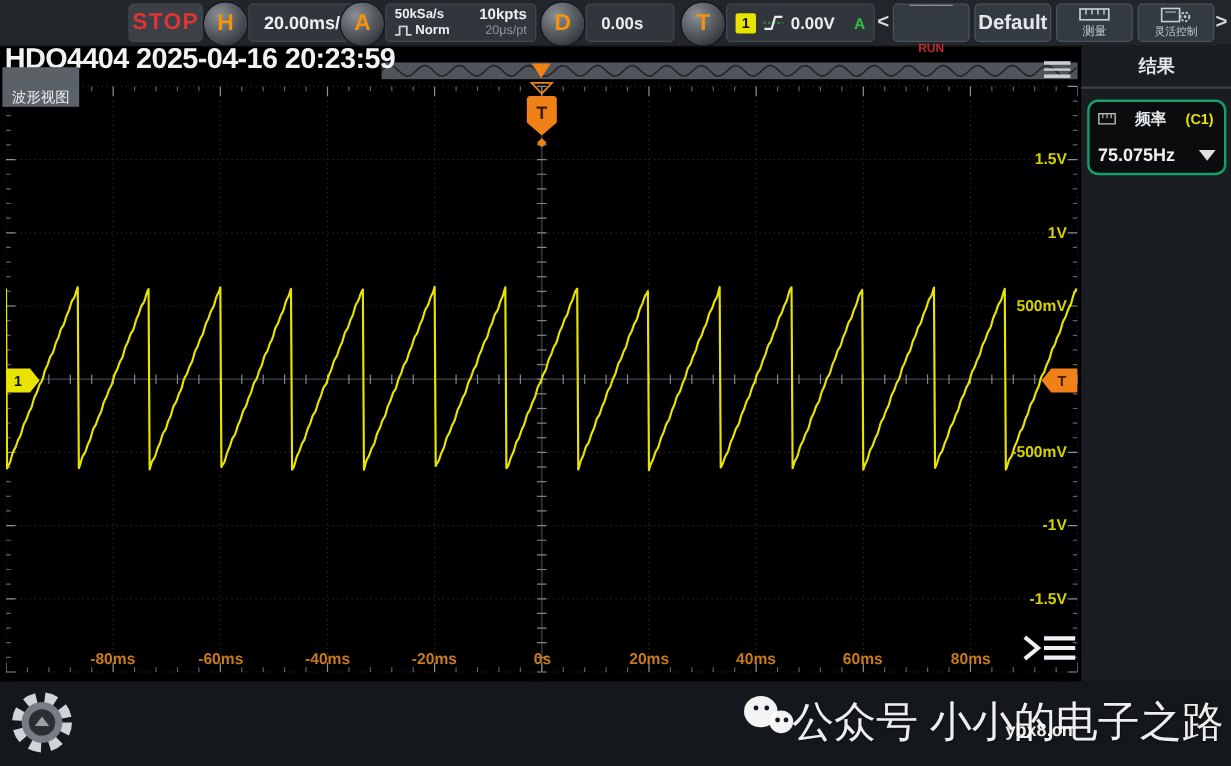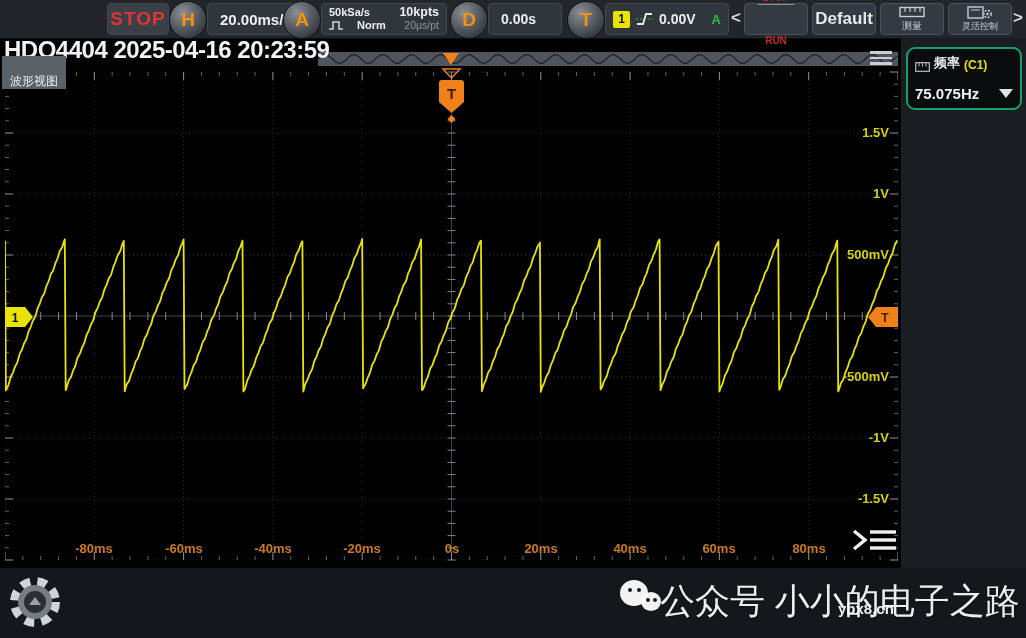--- a/index.html
+++ b/index.html
@@ -22,21 +22,21 @@
   .tbtn{position:absolute;top:3px;width:64px;height:32px;background:#343a41;border:1px solid #4b525a;border-radius:4px;
         box-sizing:border-box;display:flex;flex-direction:column;align-items:center;justify-content:center;gap:1px;}
   .sr1{color:#c42a2a;font-weight:bold;font-size:10px;border-bottom:1px solid #8a8f94;padding:0 4px 1px;}
   .sr2{color:#c42a2a;font-weight:bold;font-size:10px;margin-top:29px;}
   .deflt{display:flex;align-items:baseline;color:#e4e8eb;}
   .deflt b{font-size:17px;}
   .btnlab{font-size:10px;color:#c8cdd2;}
   .btnlab9{font-size:9px;color:#c8cdd2;}
   .acol{display:flex;flex-direction:column;justify-content:center;line-height:13px;}
   .a1{font-size:11px;font-weight:bold;}
-  .a2{font-size:11px;font-weight:bold;display:flex;align-items:center;gap:13px;}
+  .a2{font-size:11px;font-weight:bold;display:flex;align-items:center;gap:2px;}
   .a1r{font-size:12.5px;font-weight:bold;text-align:right;}
   .a2r{font-size:10.5px;color:#8d939a;text-align:right;}
   .chip1{background:#e8e400;color:#111;font-weight:bold;font-size:12px;border-radius:2px;
          width:17px;height:17px;display:flex;align-items:center;justify-content:center;}
   .trigA{color:#2fbf3f;font-weight:bold;font-size:13px;}
 
   
   #title{position:absolute;left:4px;top:36px;font-size:24px;font-weight:bold;color:#f0f2f4;letter-spacing:-0.5px;z-index:3;}
   #viewtab{position:absolute;left:2px;top:56px;height:16px;background:#5a6167;color:#edeff1;font-size:12px;
            padding:17px 8px 0;z-index:4;}
@@ -45,21 +45,21 @@
   #strip-trig{position:absolute;left:125px;top:1px;width:0;height:0;border-left:8px solid transparent;
               border-right:8px solid transparent;border-top:12px solid #f08018;}
   #hamburger{position:absolute;left:870px;top:51px;z-index:5;display:flex;flex-direction:column;gap:3px;cursor:pointer;}
   #hamburger span{display:block;width:22px;height:2.5px;background:#c9ced3;}
 
   
   #rpanel{position:absolute;left:900px;top:38px;width:126px;height:530px;background:#1a1e22;border-left:1px solid #000;}
   #rp-head{height:34px;display:flex;align-items:center;justify-content:center;color:#e4e8ea;font-size:15px;
            font-weight:bold;border-bottom:2px solid #3a4046;}
   #rcard{margin:9px 5px 0 5px;background:#0a0c0e;border:2px solid #14a06a;border-radius:9px;padding:5px 7px 6px;}
-  .rrow1{display:flex;align-items:flex-end;gap:4px;color:#e6e9eb;font-size:13px;font-weight:bold;}
+  .rrow1{display:flex;align-items:center;gap:16px;color:#e6e9eb;font-size:13px;font-weight:bold;}
   .rsrc{color:#e8e400;font-size:12px;}
   .rrow2{display:flex;align-items:center;margin-top:13px;color:#eef1f3;font-size:15px;font-weight:bold;}
   .caret{margin-left:auto;width:0;height:0;border-left:7px solid transparent;border-right:7px solid transparent;
          border-top:9px solid #dfe3e6;}
 
   
   #gridwrap{position:absolute;left:5px;top:66px;width:893px;height:496px;}
   text{font-family:"Liberation Sans","DejaVu Sans",sans-serif;}
   .xlab{fill:#c97a1e;font-size:13px;font-weight:bold;}
   .ylab{fill:#d6d200;font-size:13px;font-weight:bold;}
@@ -171,20 +171,21 @@
     </svg>
   <div id="strip-trig"></div>
 </div>
 <div id="hamburger">
     <span></span>
     <span></span>
     <span></span>
   </div>
 
 <div id="rpanel">
+  <div id="rp-head">结果</div>
   <div id="rcard">
     <div class="rrow1">
       <svg width="15" height="10" viewBox="0 0 15 10">
         <rect x="0.7" y="0.7" width="13.6" height="8.6" fill="none" stroke="#b8bec2" stroke-width="1.2"></rect>
         <line x1="4" y1="0.7" x2="4" y2="4.5" stroke="#b8bec2" stroke-width="1"></line>
         <line x1="7.5" y1="0.7" x2="7.5" y2="4.5" stroke="#b8bec2" stroke-width="1"></line>
         <line x1="11" y1="0.7" x2="11" y2="4.5" stroke="#b8bec2" stroke-width="1"></line>
       </svg>
       <span>频率</span>
       <span class="rsrc">(C1)</span>

